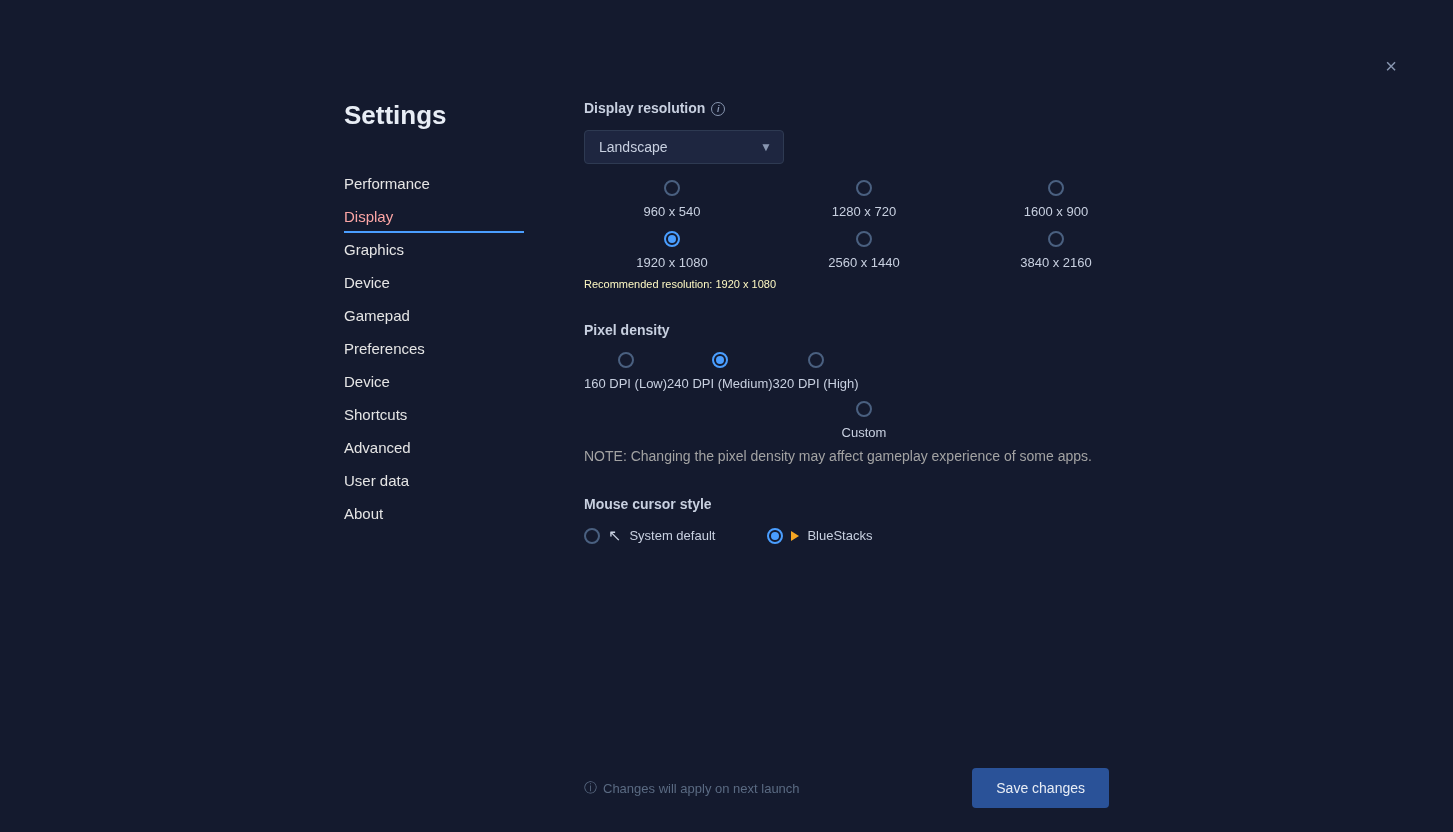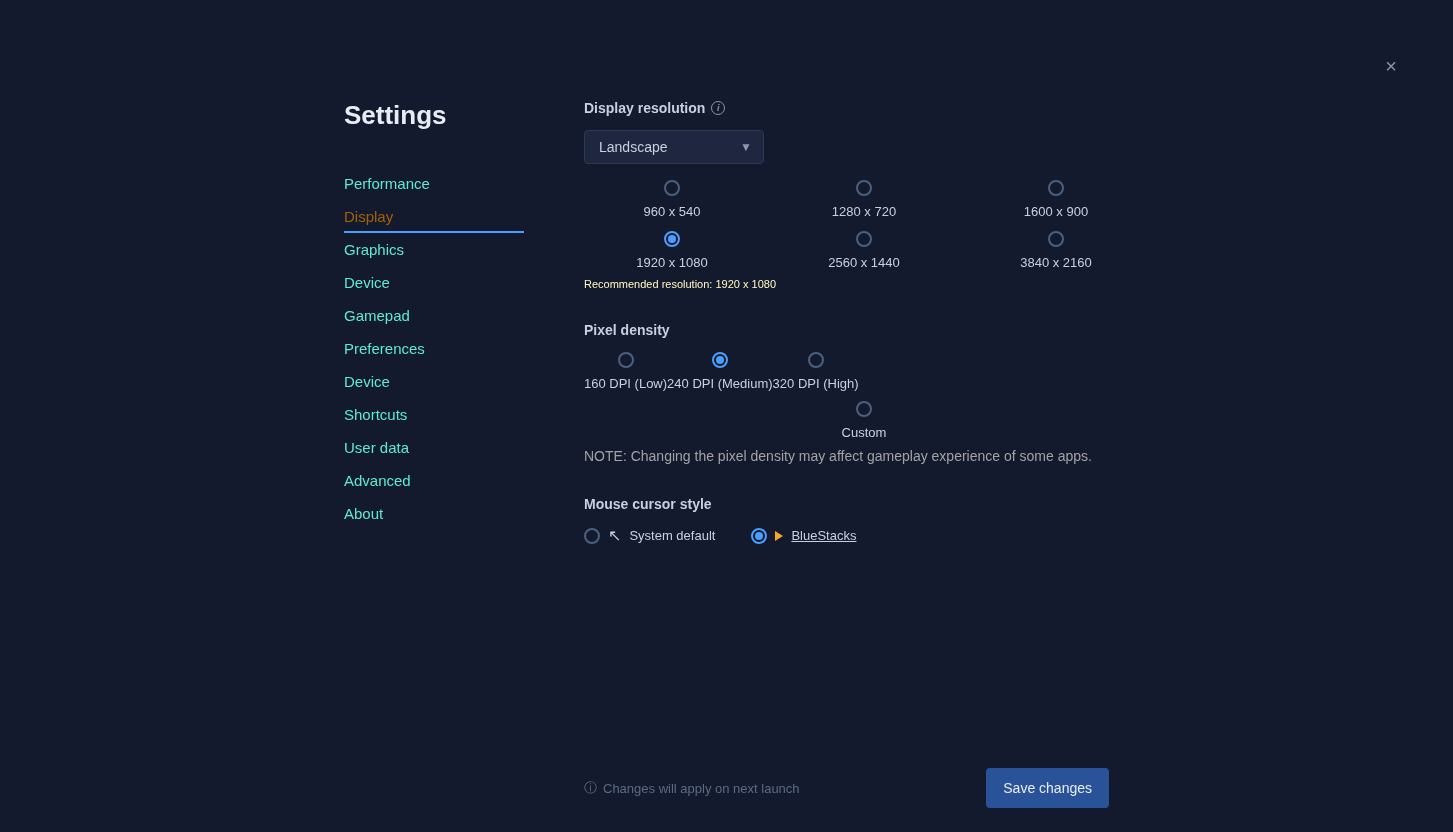--- a/index.html
+++ b/index.html
@@ -36,47 +36,47 @@
     .settings-title {
       font-size: 26px;
       font-weight: 600;
       color: #e8edf5;
       margin-bottom: 36px;
     }
     .nav-item {
       display: block;
       padding: 8px 0;
       font-size: 15px;
-      color: #5eead4;
+      color: #e5e5e5;
       cursor: pointer;
       text-decoration: none;
       transition: color 0.15s;
     }
     .nav-item.active {
-      color: #a16207;
+      color: #fca5a5;
       border-bottom: 2px solid #4a9eff;
       padding-bottom: 6px;
       font-weight: 500;
     }
     .content-area {
       flex: 1;
       padding-left: 60px;
       padding-top: 0;
       max-width: 620px;
     }
     .section {
       margin-bottom: 32px;
     }
     .section-title {
       font-size: 14px;
       font-weight: 600;
       color: #c8d0e0;
       margin-bottom: 14px;
       display: flex;
-      align-items: center;
+      align-items: flex-end;
       gap: 6px;
     }
     .info-icon {
       display: inline-flex;
       align-items: center;
       justify-content: center;
       width: 14px;
       height: 14px;
       border: 1px solid #8896b0;
       border-radius: 50%;
@@ -92,21 +92,21 @@
     }
     .dropdown-select {
       appearance: none;
       background-color: #1e2640;
       border: 1px solid #2e3a52;
       color: #c8d0e0;
       padding: 8px 16px 8px 14px;
       font-size: 14px;
       border-radius: 4px;
       cursor: pointer;
-      width: 180px;
+      width: 200px;
       outline: none;
     }
     .dropdown-arrow {
       position: absolute;
       right: 12px;
       top: 50%;
       transform: translateY(-50%);
       color: #8896b0;
       pointer-events: none;
       font-size: 12px;
@@ -207,21 +207,21 @@
       color: #5a6a82;
       margin-right: auto;
       margin-left: calc(180px + 60px);
     }
     .save-btn {
       background: #2a5298;
       border: none;
       color: #e8edf5;
       font-size: 14px;
       font-weight: 500;
-      padding: 12px 17px;
+      padding: 12px 24px;
       border-radius: 4px;
       cursor: pointer;
       transition: background 0.15s;
     }
   </style>
 </head>
 <body>
 
 <button class="close-btn">
   <span>×</span>
@@ -232,22 +232,22 @@
     <h1 class="settings-title">Settings</h1>
     <nav>
       <a class="nav-item">Performance</a>
       <a class="nav-item active">Display</a>
       <a class="nav-item">Graphics</a>
       <a class="nav-item">Device</a>
       <a class="nav-item">Gamepad</a>
       <a class="nav-item">Preferences</a>
       <a class="nav-item">Device</a>
       <a class="nav-item">Shortcuts</a>
+      <a class="nav-item">Advanced</a>
       <a class="nav-item">User data</a>
-      <a class="nav-item">Advanced</a>
       <a class="nav-item">About</a>
     </nav>
   </div>
 
   <div class="content-area">
 
     <div class="section">
       <div class="section-title">
         <span>Display resolution</span>
         <span class="info-icon">i</span>
@@ -318,21 +318,21 @@
     <div class="section">
       <div class="section-title">
         <span>Mouse cursor style</span>
       </div>
       <div class="radio-row">
         <label class="cursor-option">
           <input type="radio" name="cursor" class="radio-input" style="">
           <span class="cursor-icon">↖</span>
           <span>System default</span>
         </label>
-        <label class="cursor-option" style="margin-left: 36px; text-decoration: underline;">
+        <label class="cursor-option" style="margin-left: 52px;">
           <input type="radio" name="cursor" class="radio-input" checked="" style="">
           <span class="bluestacks-cursor"></span>
           <span>BlueStacks</span>
         </label>
       </div>
     </div>
   </div>
 </div>
 
 <div class="footer">

